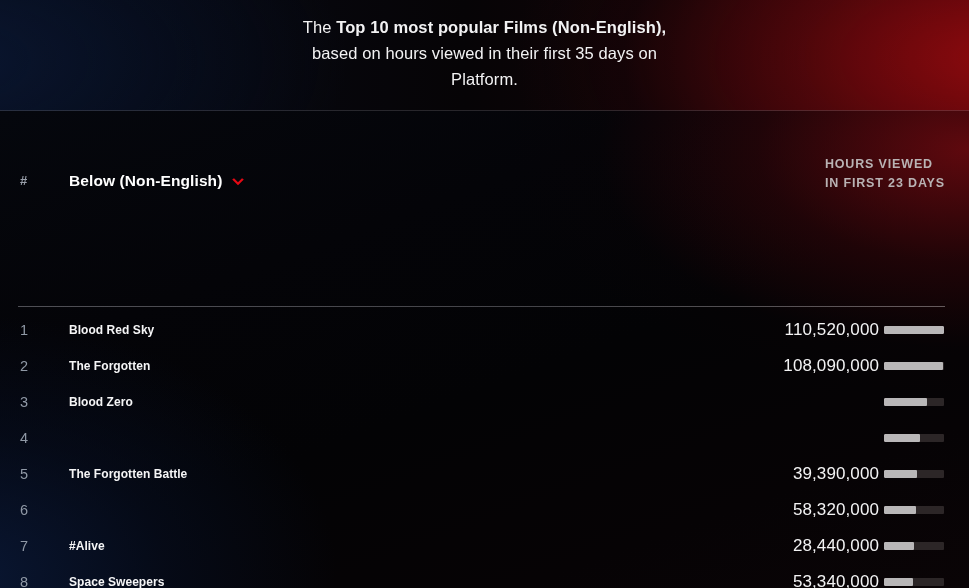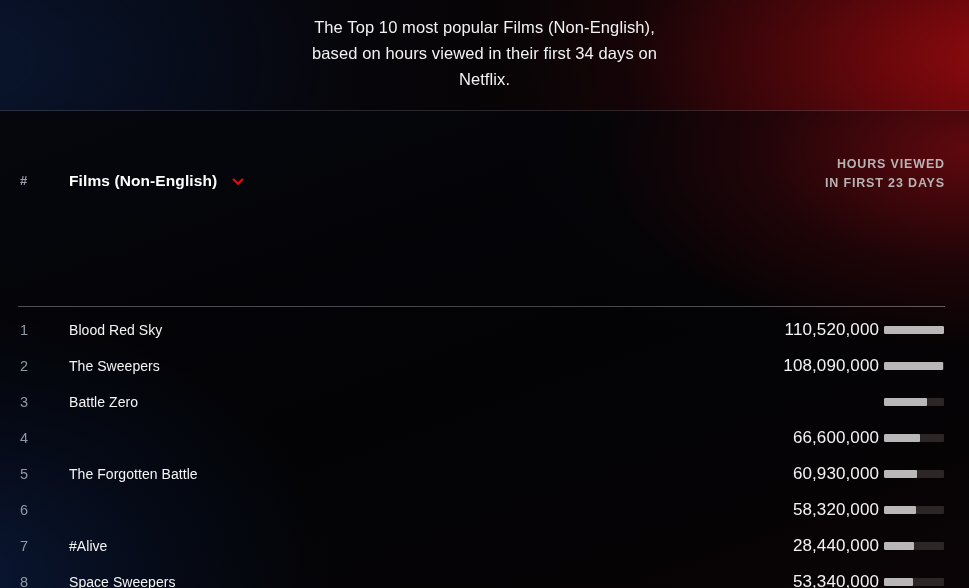--- a/index.html
+++ b/index.html
@@ -39,21 +39,21 @@
     left: 50%;
     top: 14px;
     transform: translateX(-50%);
     width: 520px;
     text-align: center;
     color: #f2f2f3;
     font-size: 16.5px;
     line-height: 26px;
     letter-spacing: 0.1px;
   }
-  .banner-inner b { font-weight: 400; }
+  .banner-inner b { font-weight: 700; }
   .banner-line { display: block; }
 
   
   .board {
     position: absolute;
     left: 0; top: 111px;
     width: 969px;
     height: 477px;
     background:
       radial-gradient(ellipse 560px 300px at 100% 8%, rgba(118,10,16,0.80) 0%, rgba(70,6,10,0.42) 38%, rgba(18,2,4,0.10) 66%, rgba(0,0,0,0) 82%),
@@ -93,21 +93,21 @@
     left: 213px;
     bottom: 12px;
     width: 14px;
     height: 9px;
     display: block;
   }
   .th-right {
     position: absolute;
     right: 0;
     bottom: 6px;
-    text-align: right;
+    text-align: left;
     font-size: 12.5px;
     font-weight: 700;
     color: #b9b3b4;
     letter-spacing: 0.85px;
     line-height: 19px;
   }
   .th-right span { display: block; }
 
   .divider {
     position: absolute;
@@ -140,22 +140,22 @@
     font-size: 14.5px;
     font-weight: 400;
     color: #9099a6;
   }
   .title {
     position: absolute;
     left: 69px;
     top: 0;
     height: 36px;
     line-height: 36px;
-    font-size: 14px;
-    font-weight: 400;
+    font-size: 12px;
+    font-weight: 700;
     color: #f5f5f6;
     letter-spacing: 0.05px;
     white-space: nowrap;
   }
   .hours {
     position: absolute;
     right: 90px;
     top: 0;
     height: 36px;
     line-height: 36px;
@@ -185,30 +185,30 @@
   }
 </style>
 </head>
 <body>
 
 <div class="page">
 
   <div class="banner">
     <div class="banner-inner">
       <span class="banner-line"><span>The </span><b>Top 10 most popular Films (Non-English),</b></span>
-      <span class="banner-line">based on hours viewed in their first 34 days on</span>
-      <span class="banner-line">Netflix.</span>
+      <span class="banner-line">based on hours viewed in their first 35 days on</span>
+      <span class="banner-line">Platform.</span>
     </div>
   </div>
 
   <div class="board">
 
     <div class="thead">
       <div class="th-hash">#</div>
-      <div class="th-title">Films (Non-English)</div>
+      <div class="th-title">Below (Non-English)</div>
       <svg class="th-caret" viewBox="0 0 14 9">
         <path d="M1.2 1.4 L7 7.2 L12.8 1.4 L11.0 0.2 L7 4.2 L3.0 0.2 Z" fill="#e50914"></path>
       </svg>
       <div class="th-right">
         <span>HOURS VIEWED</span>
         <span>IN FIRST 23 DAYS</span>
       </div>
     </div>
 
     <div class="divider"></div>
@@ -217,44 +217,43 @@
         <div class="row">
           <div class="rank">1</div>
           <div class="title">Blood Red Sky</div>
           <div class="hours">110,520,000</div>
           <div class="bar-track" style="background: rgb(44, 38, 39);">
             <div class="bar-fill" style="width: 100%; background: rgb(185, 183, 184);"></div>
           </div>
         </div>
         <div class="row">
           <div class="rank">2</div>
-          <div class="title">The Sweepers</div>
+          <div class="title">The Forgotten</div>
           <div class="hours">108,090,000</div>
           <div class="bar-track" style="background: rgb(44, 38, 39);">
             <div class="bar-fill" style="width: 97.8%; background: rgb(185, 183, 184);"></div>
           </div>
         </div>
         <div class="row">
           <div class="rank">3</div>
-          <div class="title">Battle Zero</div>
+          <div class="title">Blood Zero</div>
           <div class="bar-track" style="background: rgb(44, 38, 39);">
             <div class="bar-fill" style="width: 70.85%; background: rgb(185, 183, 184);"></div>
           </div>
         </div>
         <div class="row">
           <div class="rank">4</div>
-          <div class="hours">66,600,000</div>
           <div class="bar-track" style="background: rgb(44, 38, 39);">
             <div class="bar-fill" style="width: 60.26%; background: rgb(185, 183, 184);"></div>
           </div>
         </div>
         <div class="row">
           <div class="rank">5</div>
           <div class="title">The Forgotten Battle</div>
-          <div class="hours">60,930,000</div>
+          <div class="hours">39,390,000</div>
           <div class="bar-track" style="background: rgb(44, 38, 39);">
             <div class="bar-fill" style="width: 55.13%; background: rgb(185, 183, 184);"></div>
           </div>
         </div>
         <div class="row">
           <div class="rank">6</div>
           <div class="hours">58,320,000</div>
           <div class="bar-track" style="background: rgb(44, 38, 39);">
             <div class="bar-fill" style="width: 52.77%; background: rgb(185, 183, 184);"></div>
           </div>

